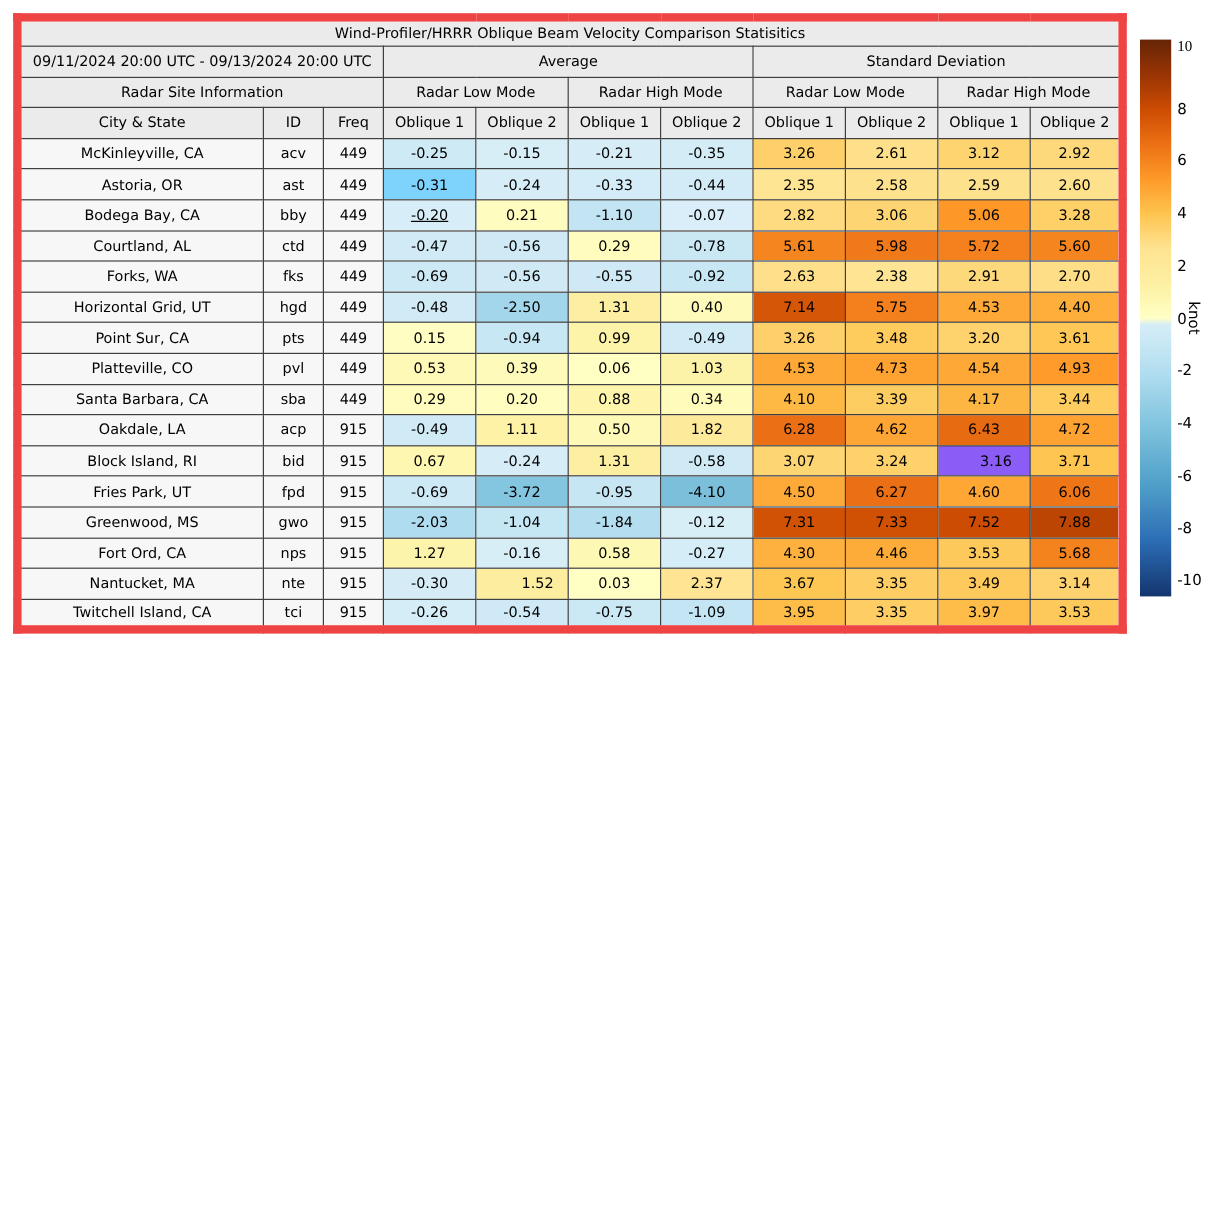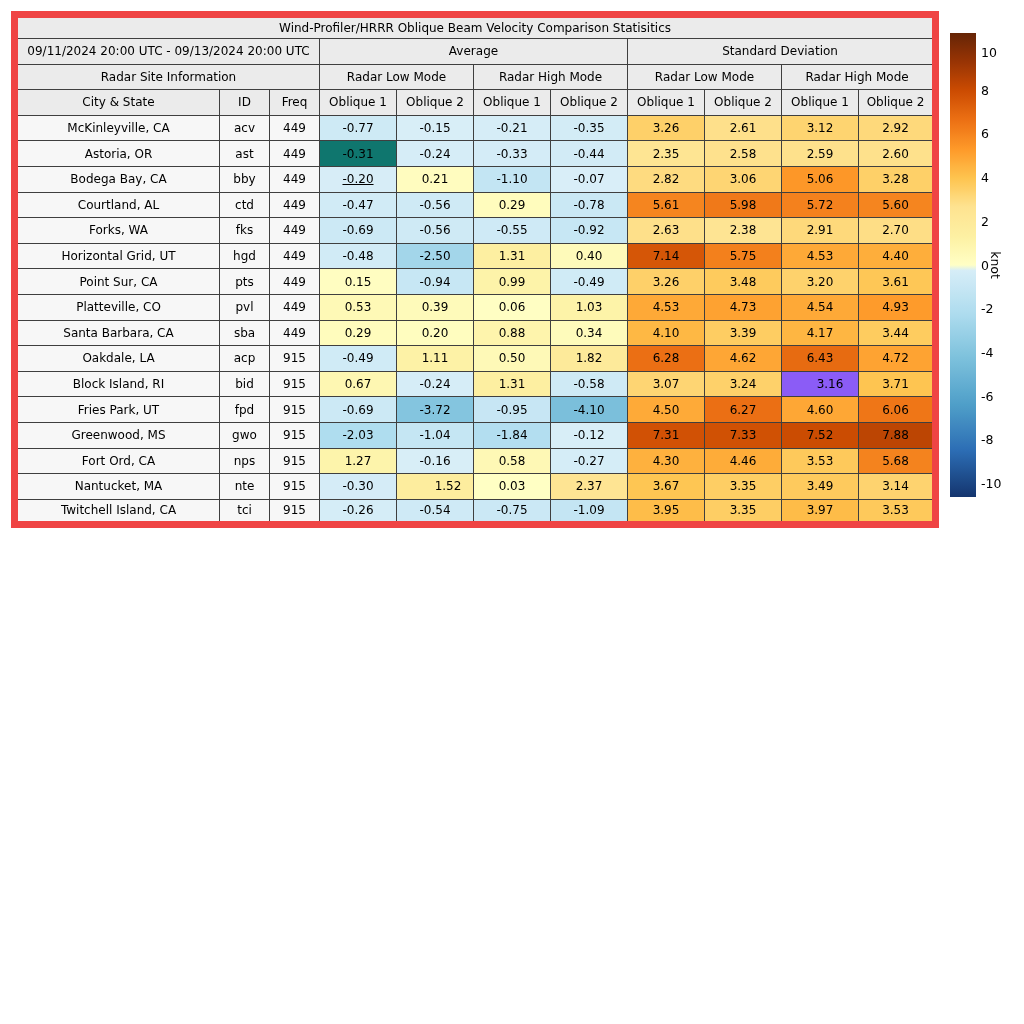--- a/index.html
+++ b/index.html
@@ -80,34 +80,34 @@
         <td class="hdr">Oblique 2</td>
         <td class="hdr">Oblique 1</td>
         <td class="hdr">Oblique 2</td>
       </tr>
     </tbody>
     <tbody id="tbody">
         <tr>
     <td class="info">McKinleyville, CA</td>
     <td class="info">acv</td>
     <td class="info">449</td>
-    <td class="val" style="background: rgb(206, 234, 245);">-0.77</td>
+    <td class="val" style="background: rgb(206, 234, 245);">-0.25</td>
     <td class="val" style="background: rgb(216, 238, 247);">-0.15</td>
     <td class="val" style="background: rgb(214, 237, 247);">-0.21</td>
     <td class="val" style="background: rgb(211, 236, 246);">-0.35</td>
     <td class="val" style="background: rgb(254, 208, 105);">3.26</td>
     <td class="val" style="background: rgb(254, 224, 139);">2.61</td>
     <td class="val" style="background: rgb(254, 212, 112);">3.12</td>
     <td class="val" style="background: rgb(254, 217, 123);">2.92</td>
   </tr>
         <tr>
     <td class="info">Astoria, OR</td>
     <td class="info">ast</td>
     <td class="info">449</td>
-    <td class="val" style="background: #0f766e;">-0.31</td>
+    <td class="val" style="background: #7dd3fc;">-0.31</td>
     <td class="val" style="background: rgb(214, 237, 247);">-0.24</td>
     <td class="val" style="background: rgb(212, 236, 247);">-0.33</td>
     <td class="val" style="background: rgb(210, 235, 246);">-0.44</td>
     <td class="val" style="background: rgb(254, 229, 147);">2.35</td>
     <td class="val" style="background: rgb(254, 225, 141);">2.58</td>
     <td class="val" style="background: rgb(254, 225, 140);">2.59</td>
     <td class="val" style="background: rgb(254, 225, 140);">2.60</td>
   </tr>
         <tr>
     <td class="info">Bodega Bay, CA</td>
@@ -291,21 +291,21 @@
     <td class="val" style="background: rgb(254, 188, 72);">3.97</td>
     <td class="val" style="background: rgb(254, 201, 91);">3.53</td>
   </tr>
       </tbody>
   </table>
 </div>
 
 <div class="colorbar">
   <div class="cb-bar" id="cb-bar" style="background: linear-gradient(rgb(102, 37, 6) 0%, rgb(112, 40, 6) 1.3%, rgb(122, 43, 5) 2.5%, rgb(133, 46, 5) 3.8%, rgb(143, 49, 4) 5%, rgb(153, 52, 4) 6.3%, rgb(163, 57, 4) 7.5%, rgb(173, 62, 3) 8.8%, rgb(184, 66, 3) 10%, rgb(194, 71, 2) 11.3%, rgb(204, 76, 2) 12.5%, rgb(210, 83, 6) 13.8%, rgb(217, 90, 9) 15%, rgb(223, 98, 13) 16.3%, rgb(230, 105, 16) 17.5%, rgb(236, 112, 20) 18.8%, rgb(240, 120, 24) 20%, rgb(243, 128, 28) 21.3%, rgb(247, 137, 33) 22.5%, rgb(250, 145, 37) 23.8%, rgb(254, 153, 41) 25%, rgb(254, 162, 49) 26.3%, rgb(254, 170, 56) 27.5%, rgb(254, 179, 64) 28.7%, rgb(254, 187, 71) 30%, rgb(254, 196, 79) 31.3%, rgb(254, 202, 92) 32.5%, rgb(254, 208, 105) 33.8%, rgb(254, 215, 119) 35%, rgb(254, 221, 132) 36.3%, rgb(254, 227, 145) 37.5%, rgb(254, 230, 148) 38.8%, rgb(254, 232, 152) 40%, rgb(253, 235, 155) 41.3%, rgb(253, 237, 159) 42.5%, rgb(253, 240, 162) 43.8%, rgb(253, 243, 169) 45%, rgb(254, 246, 176) 46.3%, rgb(254, 249, 183) 47.5%, rgb(255, 252, 190) 48.8%, rgb(255, 255, 197) 50%, rgb(214, 237, 247) 51.2%, rgb(208, 235, 246) 52.5%, rgb(203, 232, 245) 53.8%, rgb(198, 230, 244) 55%, rgb(192, 228, 242) 56.3%, rgb(187, 226, 241) 57.5%, rgb(181, 223, 240) 58.8%, rgb(176, 221, 239) 60%, rgb(170, 218, 237) 61.3%, rgb(163, 214, 234) 62.5%, rgb(157, 211, 232) 63.7%, rgb(151, 207, 230) 65%, rgb(144, 204, 227) 66.3%, rgb(138, 200, 225) 67.5%, rgb(131, 197, 222) 68.8%, rgb(125, 193, 220) 70%, rgb(119, 189, 218) 71.3%, rgb(114, 185, 215) 72.5%, rgb(108, 180, 213) 73.8%, rgb(102, 176, 211) 75%, rgb(96, 172, 208) 76.3%, rgb(90, 168, 206) 77.5%, rgb(85, 163, 203) 78.8%, rgb(79, 159, 201) 80%, rgb(75, 153, 198) 81.3%, rgb(70, 147, 196) 82.5%, rgb(66, 140, 193) 83.8%, rgb(62, 134, 191) 85%, rgb(57, 128, 188) 86.3%, rgb(53, 122, 185) 87.5%, rgb(48, 115, 183) 88.8%, rgb(44, 109, 180) 90%, rgb(41, 102, 171) 91.3%, rgb(38, 95, 163) 92.5%, rgb(35, 88, 154) 93.8%, rgb(32, 81, 145) 95%, rgb(29, 74, 136) 96.3%, rgb(26, 67, 128) 97.5%, rgb(23, 60, 119) 98.8%, rgb(20, 53, 110) 100%);"></div>
   <div class="cb-ticks" id="cb-ticks">
-      <span class="cb-tick" style="top: 20px;">10</span>
+      <span class="cb-tick" style="top: 6px; font-family: Liberation Serif, serif;">10</span>
       <span class="cb-tick" style="top: 57.7px;">8</span>
       <span class="cb-tick" style="top: 101.4px;">6</span>
       <span class="cb-tick" style="top: 145.1px;">4</span>
       <span class="cb-tick" style="top: 188.8px;">2</span>
       <span class="cb-tick" style="top: 232.5px;">0</span>
       <span class="cb-tick" style="top: 276.2px;">-2</span>
       <span class="cb-tick" style="top: 319.9px;">-4</span>
       <span class="cb-tick" style="top: 363.6px;">-6</span>
       <span class="cb-tick" style="top: 407.3px;">-8</span>
       <span class="cb-tick" style="top: 451px;">-10</span>

